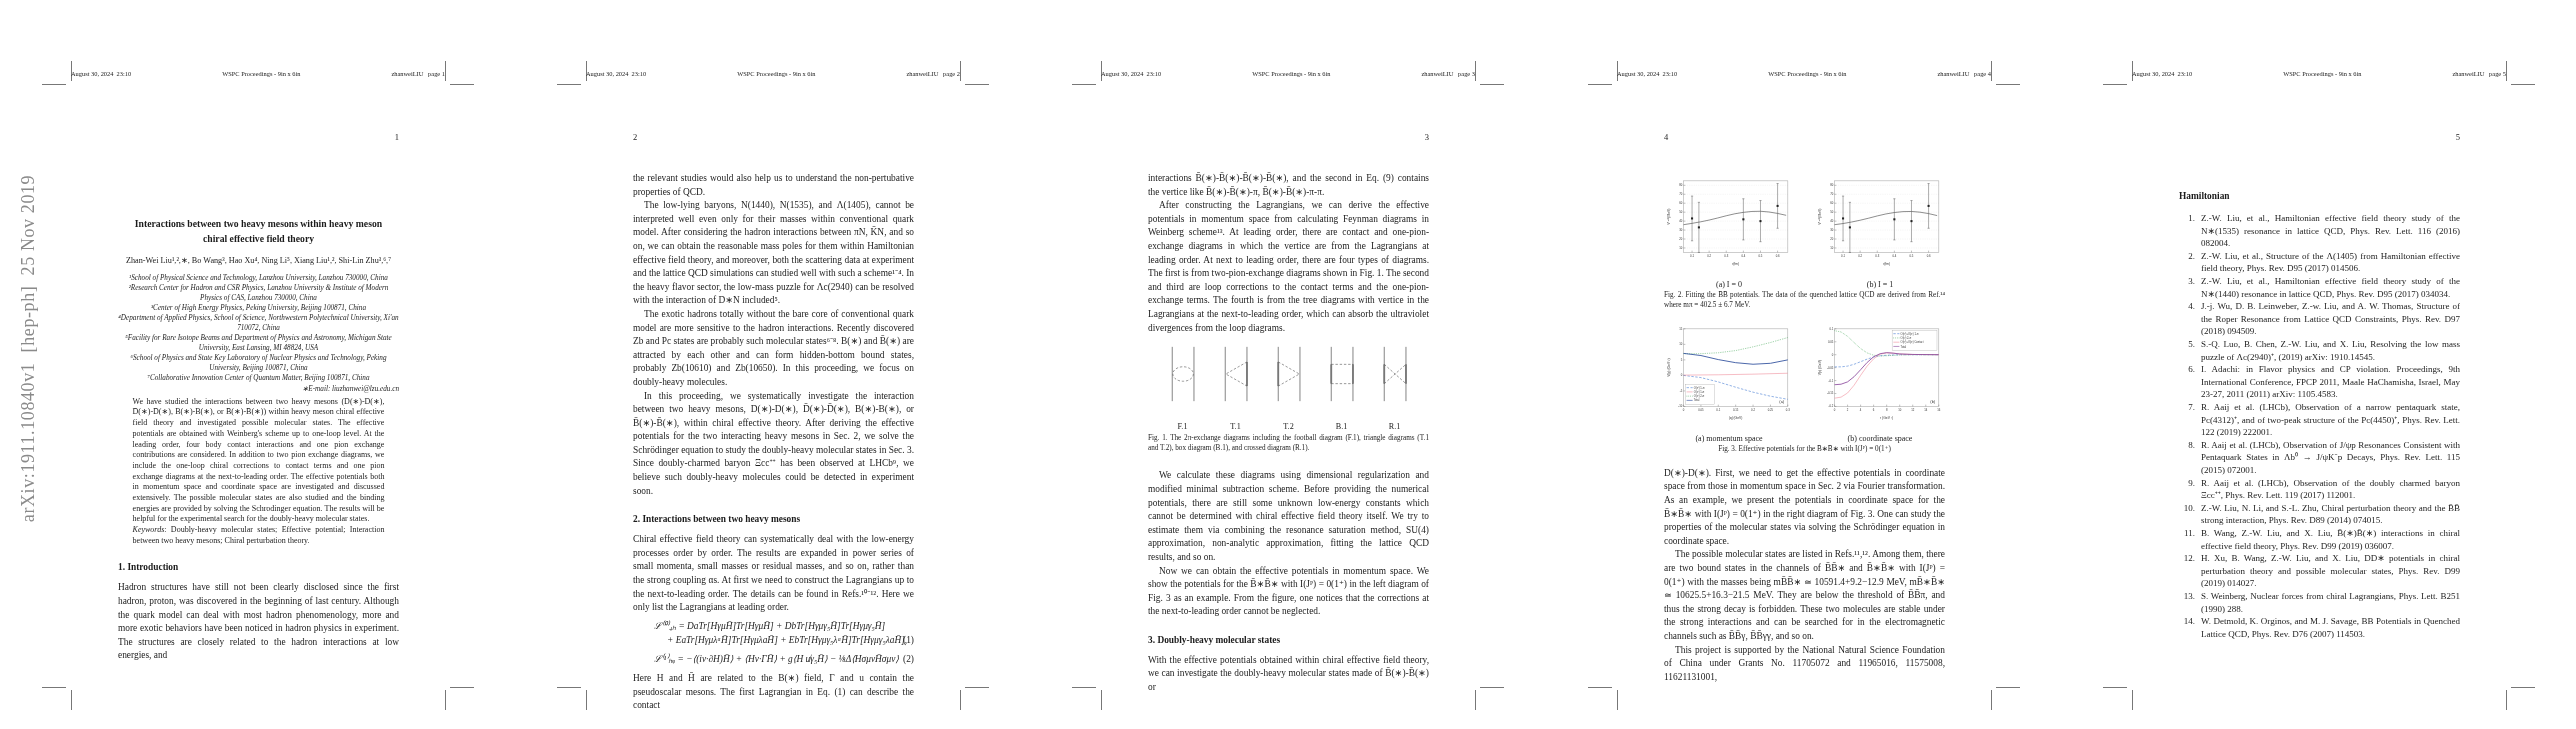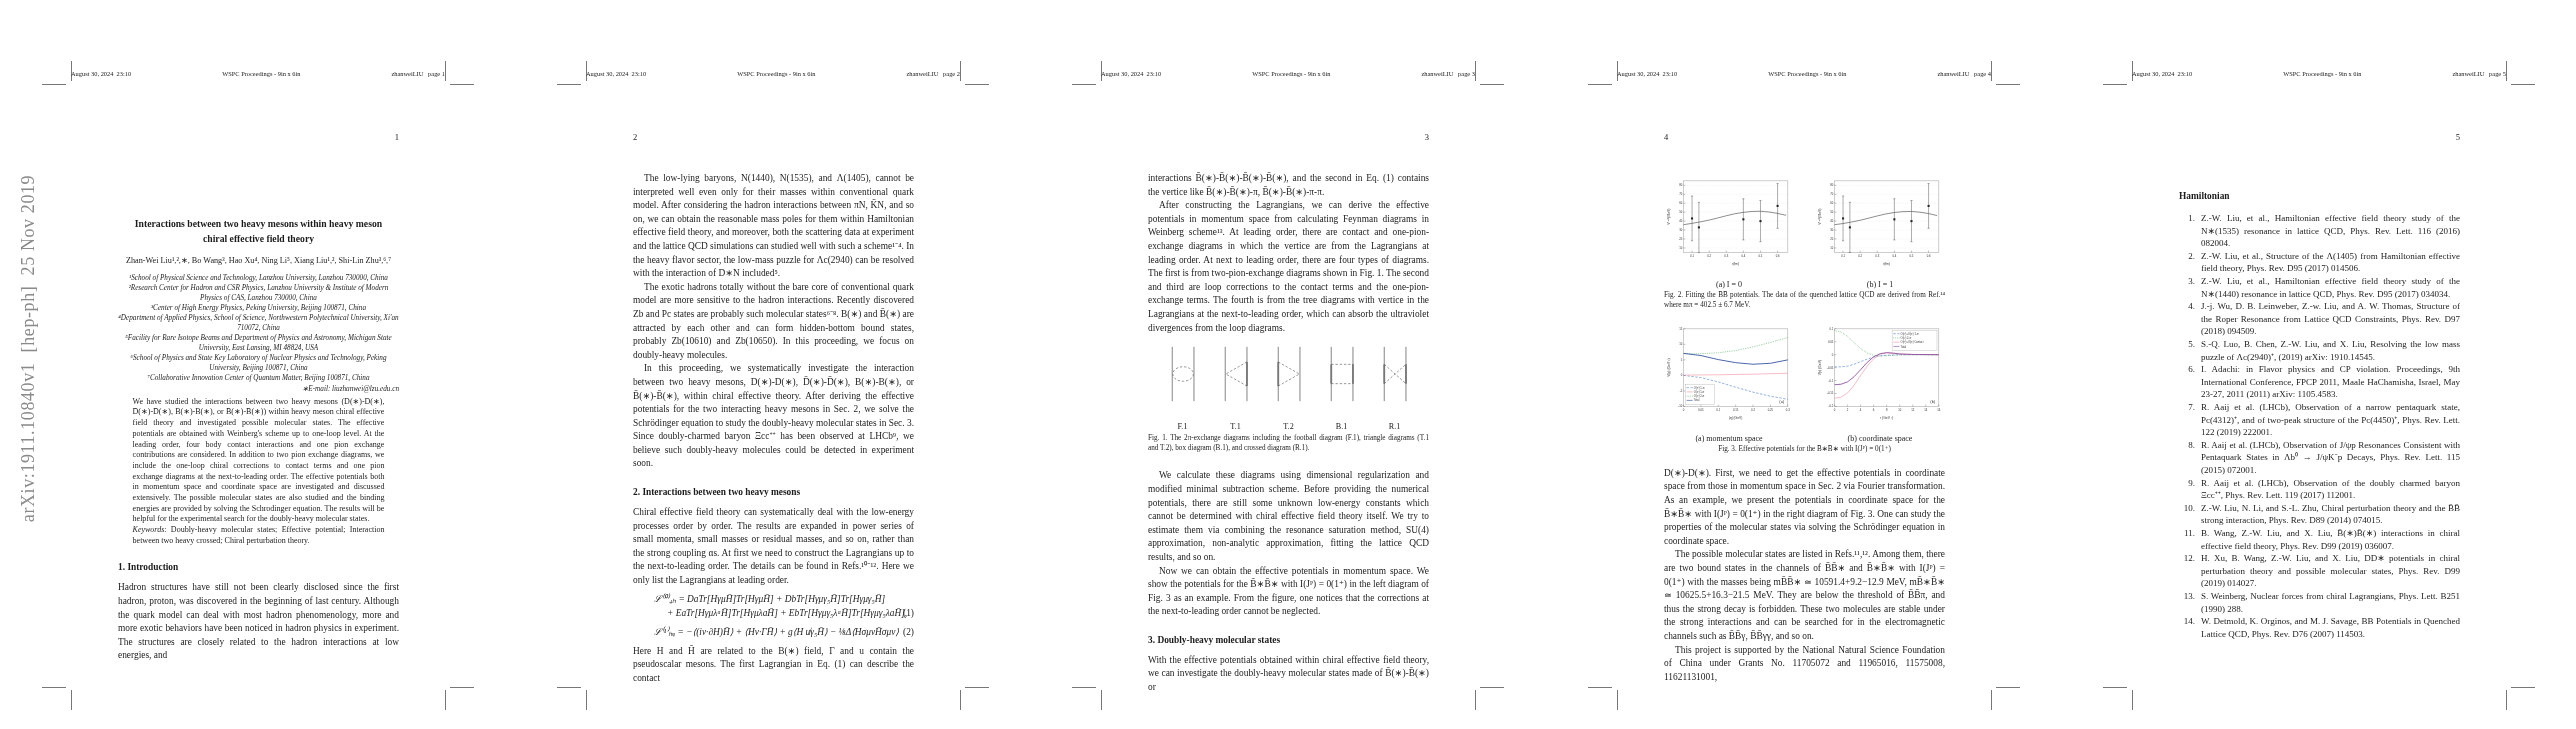--- a/index.html
+++ b/index.html
@@ -89,21 +89,21 @@
         <div>¹School of Physical Science and Technology, Lanzhou University, Lanzhou 730000, China</div>
         <div>²Research Center for Hadron and CSR Physics, Lanzhou University &amp; Institute of Modern Physics of CAS, Lanzhou 730000, China</div>
         <div>³Center of High Energy Physics, Peking University, Beijing 100871, China</div>
         <div>⁴Department of Applied Physics, School of Science, Northwestern Polytechnical University, Xi'an 710072, China</div>
         <div>⁵Facility for Rare Isotope Beams and Department of Physics and Astronomy, Michigan State University, East Lansing, MI 48824, USA</div>
         <div>⁶School of Physics and State Key Laboratory of Nuclear Physics and Technology, Peking University, Beijing 100871, China</div>
         <div>⁷Collaborative Innovation Center of Quantum Matter, Beijing 100871, China</div>
       </div>
       <div class="email">∗E-mail: liuzhanwei@lzu.edu.cn</div>
       <p class="abstract">We have studied the interactions between two heavy mesons (D(∗)-D(∗), D̄(∗)-D̄(∗), B(∗)-B(∗), or B̄(∗)-B̄(∗)) within heavy meson chiral effective field theory and investigated possible molecular states. The effective potentials are obtained with Weinberg's scheme up to one-loop level. At the leading order, four body contact interactions and one pion exchange contributions are considered. In addition to two pion exchange diagrams, we include the one-loop chiral corrections to contact terms and one pion exchange diagrams at the next-to-leading order. The effective potentials both in momentum space and coordinate space are investigated and discussed extensively. The possible molecular states are also studied and the binding energies are provided by solving the Schrodinger equation. The results will be helpful for the experimental search for the doubly-heavy molecular states.</p>
-      <p class="keywords"><span class="it">Keywords</span><span>: Doubly-heavy molecular states; Effective potential; Interaction between two heavy crossed; Chiral perturbation theory.</span></p>
+      <p class="keywords"><span class="it">Keywords</span><span>: Doubly-heavy molecular states; Effective potential; Interaction between two heavy mesons; Chiral perturbation theory.</span></p>
       <h3 class="sec">1. Introduction</h3>
       <p>Hadron structures have still not been clearly disclosed since the first hadron, proton, was discovered in the beginning of last century. Although the quark model can deal with most hadron phenomenology, more and more exotic behaviors have been noticed in hadron physics in experiment. The structures are closely related to the hadron interactions at low energies, and</p>
     </div>
   </div>
 
   <div class="page" style="left:515px">
     <div class="tick v tl-v"></div>
       <div class="tick h tl-h"></div>
     <div class="tick v tr-v"></div>
       <div class="tick h tr-h"></div>
@@ -111,20 +111,21 @@
       <div class="tick h bl-h"></div>
     <div class="tick v br-v"></div>
       <div class="tick h br-h"></div>
     <div class="runhead">
       <span>August 30, 2024  23:10</span>
       <span>WSPC Proceedings - 9in x 6in</span>
       <span>zhanweiLIU   page 2</span>
     </div>
     <div class="folio even">2</div>
     <div class="block" style="top:172px">
+      <p>the relevant studies would also help us to understand the non-pertubative properties of QCD.</p>
       <p class="ind">The low-lying baryons, N(1440), N(1535), and Λ(1405), cannot be interpreted well even only for their masses within conventional quark model. After considering the hadron interactions between πN, K̄N, and so on, we can obtain the reasonable mass poles for them within Hamiltonian effective field theory, and moreover, both the scattering data at experiment and the lattice QCD simulations can studied well with such a scheme¹⁻⁴. In the heavy flavor sector, the low-mass puzzle for Λc(2940) can be resolved with the interaction of D∗N included⁵.</p>
       <p class="ind">The exotic hadrons totally without the bare core of conventional quark model are more sensitive to the hadron interactions. Recently discovered Zb and Pc states are probably such molecular states⁶⁻⁸. B(∗) and B̄(∗) are attracted by each other and can form hidden-bottom bound states, probably Zb(10610) and Zb(10650). In this proceeding, we focus on doubly-heavy molecules.</p>
       <p class="ind">In this proceeding, we systematically investigate the interaction between two heavy mesons, D(∗)-D(∗), D̄(∗)-D̄(∗), B(∗)-B(∗), or B̄(∗)-B̄(∗), within chiral effective theory. After deriving the effective potentials for the two interacting heavy mesons in Sec. 2, we solve the Schrödinger equation to study the doubly-heavy molecular states in Sec. 3. Since doubly-charmed baryon Ξcc⁺⁺ has been observed at LHCb⁹, we believe such doubly-heavy molecules could be detected in experiment soon.</p>
       <h3 class="sec">2. Interactions between two heavy mesons</h3>
       <p>Chiral effective field theory can systematically deal with the low-energy processes order by order. The results are expanded in power series of small momenta, small masses or residual masses, and so on, rather than the strong coupling αs. At first we need to construct the Lagrangians up to the next-to-leading order. The details can be found in Refs.¹⁰⁻¹². Here we only list the Lagrangians at leading order.</p>
       <div class="eq">
         <div class="l1">ℒ⁽⁰⁾₄ₕ = DaTr[HγμH̄]Tr[HγμH̄] + DbTr[Hγμγ₅H̄]Tr[Hγμγ₅H̄]</div>
         <div class="l2">+ EaTr[HγμλᵃH̄]Tr[HγμλaH̄] + EbTr[Hγμγ₅λᵃH̄]Tr[Hγμγ₅λaH̄],</div>
         <span class="eqno">(1)</span>
       </div>
@@ -145,21 +146,21 @@
       <div class="tick h bl-h"></div>
     <div class="tick v br-v"></div>
       <div class="tick h br-h"></div>
     <div class="runhead">
       <span>August 30, 2024  23:10</span>
       <span>WSPC Proceedings - 9in x 6in</span>
       <span>zhanweiLIU   page 3</span>
     </div>
     <div class="folio odd">3</div>
     <div class="block" style="top:172px">
-      <p>interactions B̄(∗)-B̄(∗)-B̄(∗)-B̄(∗), and the second in Eq. (1) contains the vertice like B̄(∗)-B̄(∗)-π, B̄(∗)-B̄(∗)-π-π.</p>
+      <p>interactions B̄(∗)-B̄(∗)-B̄(∗)-B̄(∗), and the second in Eq. (9) contains the vertice like B̄(∗)-B̄(∗)-π, B̄(∗)-B̄(∗)-π-π.</p>
       <p class="ind">After constructing the Lagrangians, we can derive the effective potentials in momentum space from calculating Feynman diagrams in Weinberg scheme¹³. At leading order, there are contact and one-pion-exchange diagrams in which the vertice are from the Lagrangians at leading order. At next to leading order, there are four types of diagrams. The first is from two-pion-exchange diagrams shown in Fig. 1. The second and third are loop corrections to the contact terms and the one-pion-exchange terms. The fourth is from the tree diagrams with vertice in the Lagrangians at the next-to-leading order, which can absorb the ultraviolet divergences from the loop diagrams.</p>
 
       <div class="fig1row">
         <div class="fd">
           <svg width="35" height="58" viewBox="0 0 58 96">
             <line x1="12" y1="3" x2="12" y2="93" stroke="#555" stroke-width="1.2"></line>
             <line x1="48" y1="3" x2="48" y2="93" stroke="#555" stroke-width="1.2"></line>
             <ellipse cx="30" cy="48" rx="17" ry="12" fill="none" stroke="#555" stroke-width="1" stroke-dasharray="4 3"></ellipse>
           </svg>
           <div class="fdlabel">F.1</div>

